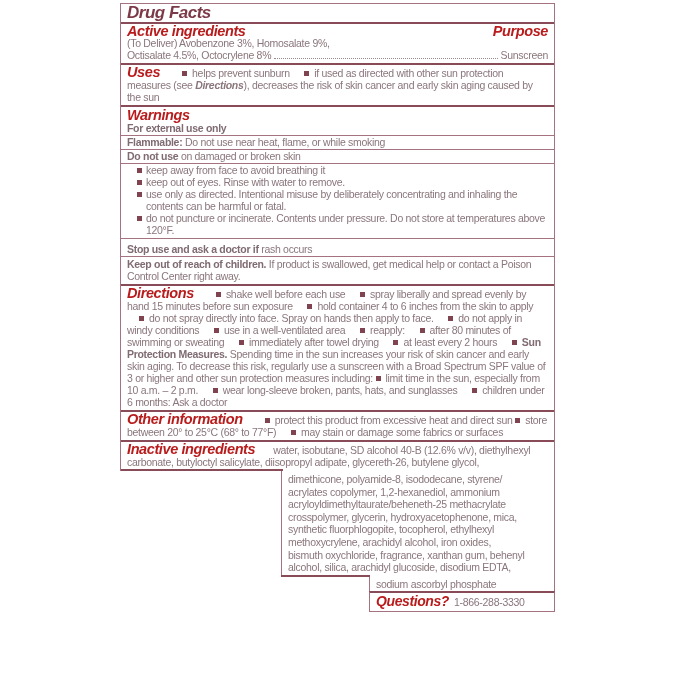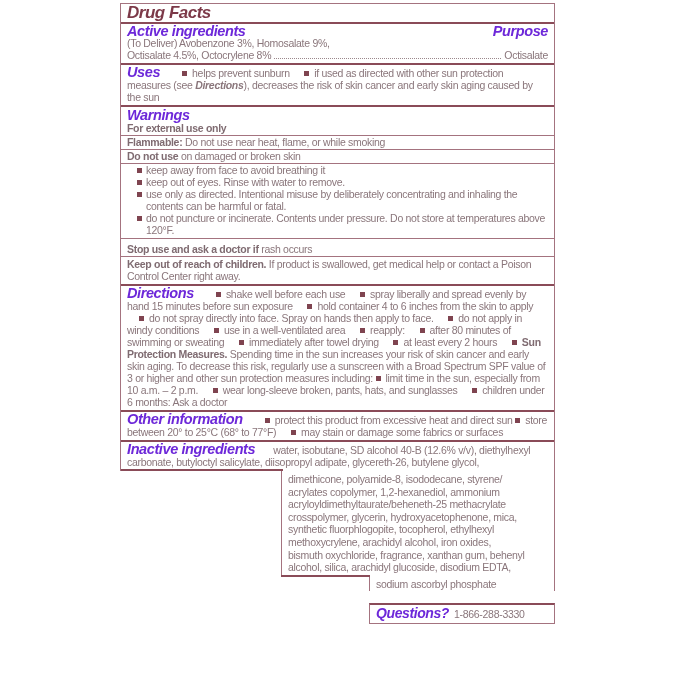--- a/index.html
+++ b/index.html
@@ -6,21 +6,21 @@
   html,body { margin:0; padding:0; }
   body {
     width:679px; height:679px; background:#ffffff; overflow:hidden;
     font-family:"Liberation Sans", sans-serif; position:relative;
   }
   .label { position:absolute; left:120px; top:3px; width:435px;
     color:#8a767b; font-size:10.5px; line-height:12px; letter-spacing:-0.3px; }
   .top { border:1px solid #a4737f; border-bottom:none; }
   .sec { padding:1px 6px 2px; border-bottom:2px solid #8a4b58; }
   .h1 { font-size:17px; font-weight:bold; font-style:italic; color:#7c3948; letter-spacing:-0.5px; }
-  .h2 { font-size:14.5px; font-weight:bold; font-style:italic; color:#6d28d9; letter-spacing:-0.4px; }
+  .h2 { font-size:14.5px; font-weight:bold; font-style:italic; color:#b91c1c; letter-spacing:-0.4px; }
   .hinl { margin-right:10px; }
   .b { font-weight:bold; color:#7f6b71; }
   .emb { font-weight:bold; font-style:italic; }
   p { margin:0; }
   .sq { display:inline-block; width:5px; height:5px; background:#7f4450;
         margin:0 5px 1px 12px; }
   .itm:first-of-type .sq, .sq.ml0 { margin-left:0; }
   
   .title-sec { padding:3px 6px 2px; }
   
@@ -41,21 +41,21 @@
   .sec-ia { padding:1px 6px 0; border-bottom:none; }
   .prA { height:2px; background:#8a4b58; width:162px; margin:1px 0 0 -6px; }
   .colB { margin-left:161px; width:274px; border-left:1px solid #a4737f;
           border-right:1px solid #a4737f; padding:2px 6px 0; line-height:12.6px; }
   .prB { height:2px; background:#8a4b58; width:89px; margin:1px 0 0 -7px; }
   .colC { margin-left:249px; width:186px; border-left:1px solid #a4737f;
           border-right:1px solid #a4737f; padding:1px 6px; }
   
   .qbox { margin-left:249px; width:186px; border:1px solid #a4737f;
           border-top:2px solid #8a4b58; padding:2px 6px 3px;
-          display:flex; align-items:baseline; gap:5px;margin-top:12px; }
+          display:flex; align-items:baseline; gap:5px; }
   .qbox .h2 { font-size:14px; }
 </style>
 </head>
 <body>
 
 <div class="label">
   <div class="top">
 
     <div class="sec title-sec">
       <span class="h1">Drug Facts</span>
@@ -63,21 +63,21 @@
 
     <div class="sec">
       <div class="ai-head">
         <span class="h2">Active ingredients</span>
         <span class="h2">Purpose</span>
       </div>
       <div>(To Deliver) Avobenzone 3%, Homosalate 9%,</div>
       <div class="leader-row">
         <span>Octisalate 4.5%, Octocrylene 8%</span>
         <span class="leader"></span>
-        <span>Octisalate</span>
+        <span>Sunscreen</span>
       </div>
     </div>
 
     <div class="sec">
       <p class="flow">
         <span class="h2 hinl">Uses</span><span class="itm"><span class="sq"></span><span>helps prevent sunburn</span></span>
         <span class="itm"><span class="sq"></span><span>if used as directed with other sun protection measures (see </span><span class="emb">Directions</span><span>), decreases the risk of skin cancer and early skin aging caused by the sun</span></span>
       </p>
     </div>
 

